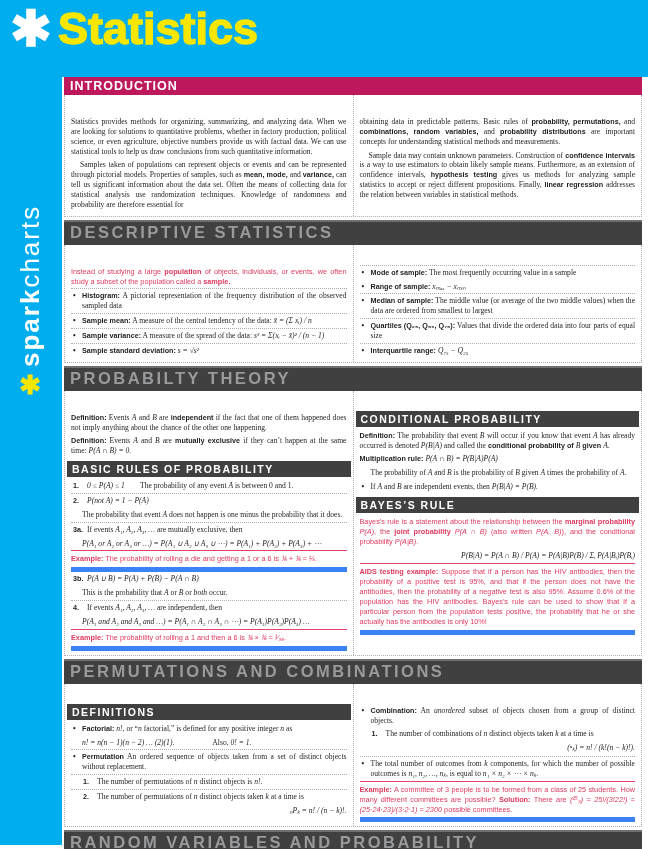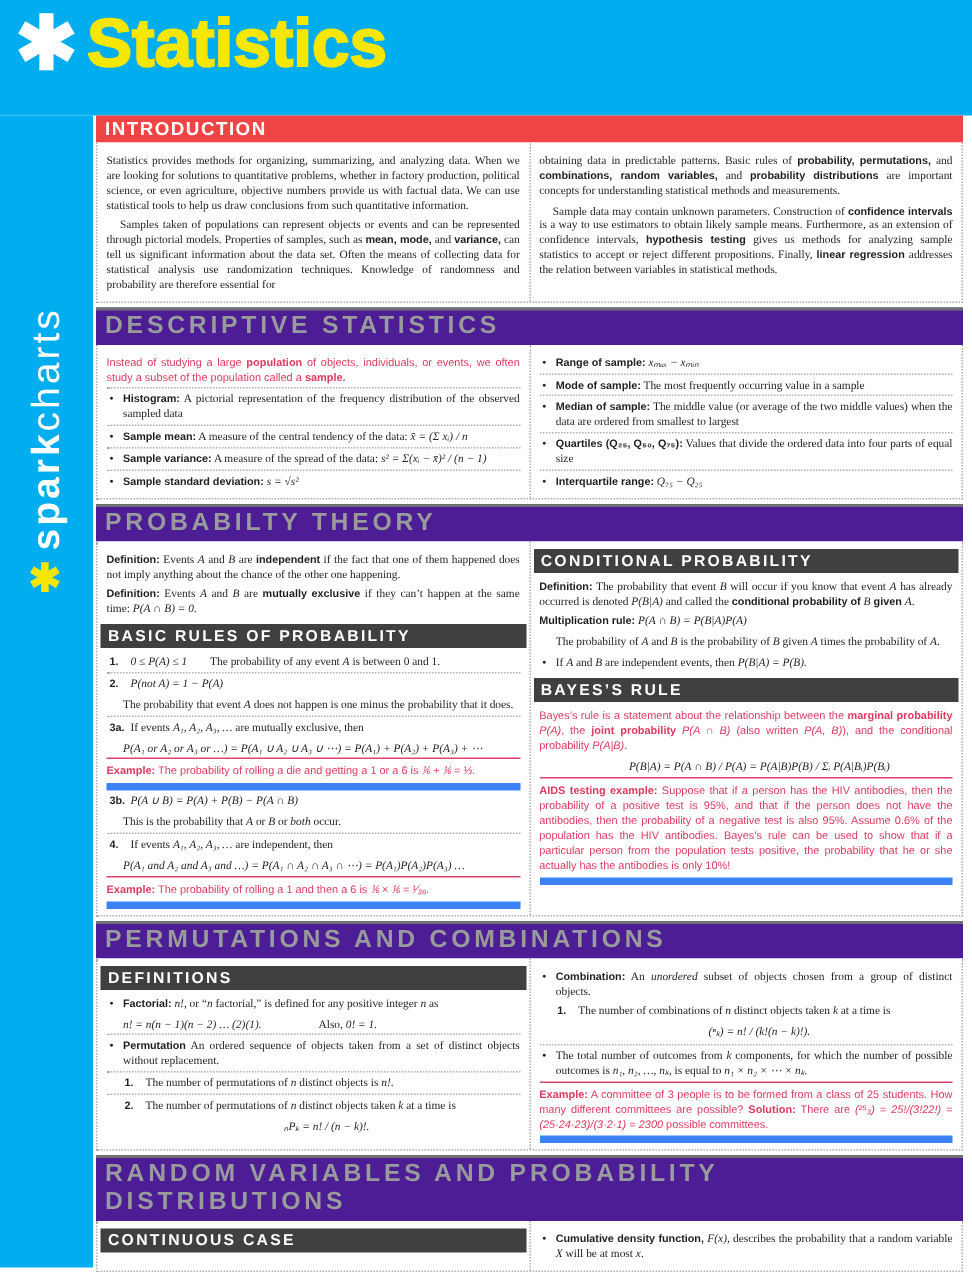--- a/index.html
+++ b/index.html
@@ -17,40 +17,40 @@
   .brand{position:absolute;top:44px;left:15px;height:278px;writing-mode:vertical-rl;
          transform:rotate(180deg);font-family:"Liberation Sans",sans-serif;font-size:26px;
          letter-spacing:2px;white-space:nowrap;}
   .b-ast{color:#F7E600;font-weight:bold;}
   .b-spark{color:#ffffff;font-weight:bold;}
   .b-charts{color:#ffffff;font-weight:normal;}
   
   .content{position:absolute;left:64px;top:77px;width:578px;}
   section{margin-bottom:3px;}
   .sec-bar{box-sizing:border-box;width:100%;}
-  .sec-bar.gray{background:#ef4444;color:#ffffff;font:bold 12.5px "Liberation Sans",sans-serif;
+  .sec-bar.gray{background:#be185d;color:#ffffff;font:bold 12.5px "Liberation Sans",sans-serif;
                 letter-spacing:1px;padding:2px 6px 2px 6px;}
-  .sec-bar.black{background:#4c1d95;color:#989A9C;font:bold 16.5px "Liberation Sans",sans-serif;
+  .sec-bar.black{background:#404040;color:#989A9C;font:bold 16.5px "Liberation Sans",sans-serif;
                  letter-spacing:2.5px;padding:1px 6px 3px 6px;border-top:2px solid #6E7072;}
   .sec-box{display:flex;border:1px dotted #ADADAD;border-top:none;background:#fff;}
-  .sec-col{flex:1;min-width:0;padding:5px 6px 4px 6px;}
+  .sec-col{flex:1;min-width:0;padding:20px 6px 4px 6px;}
   .sec-col + .sec-col{border-left:1px dotted #ADADAD;}
   
   .item{font-size:7.6px;line-height:1.3;color:#1E1E1E;text-align:justify;padding:2px 0;position:relative;}
   .item.sep-d{border-top:1px dotted #ADADAD;}
   .item.p.ind{text-indent:9px;}
   .item.bullet{padding-left:11px;}
   .item.bullet::before{content:"•";position:absolute;left:2px;top:2px;font-weight:bold;font-size:7.6px;}
   .item.num{padding-left:16px;}
   .item.num .nmark{position:absolute;left:2px;top:2px;font-family:"Liberation Sans",sans-serif;
                    font-weight:bold;font-size:7.2px;}
   .item.num.ind2{padding-left:26px;}
   .item.num.ind2 .nmark{left:12px;}
   .item.cont{padding-left:11px;}
-  .item.formula{padding-left:18px;text-align:center;padding-top:2px;padding-bottom:3px;}
+  .item.formula{padding-left:18px;text-align:right;padding-top:2px;padding-bottom:3px;}
   .item.example{border-top:1px solid #E0446B;border-bottom:5px solid #3b82f6;padding:3px 0;margin:0 0;}
   .item.redp{text-align:justify;}
   .red-sub{background:#404040;color:#ffffff;font:bold 10.5px "Liberation Sans",sans-serif;
            letter-spacing:1.5px;padding:2px 0 2px 5px;margin:3px -4px 2px -4px;}
   .red-sub:first-child{margin-top:0;}
   
   .sg-b{font-family:"Liberation Sans",sans-serif;font-weight:bold;font-size:7.2px;}
   .sg-i{font-style:italic;}
   .sg-f{font-style:italic;font-family:"Liberation Serif",serif;}
   .sg-r{font-family:"Liberation Sans",sans-serif;color:#DE3A5F;font-size:7.3px;}
@@ -87,22 +87,22 @@
           <div class="sec-bar black"><span class="sec-title">DESCRIPTIVE STATISTICS</span></div>
           <div class="sec-box">
             <div class="sec-col">
               <div class="item redp"><span class="sg sg-r">Instead of studying a large </span><span class="sg sg-r sg-b">population</span><span class="sg sg-r"> of objects, individuals, or events, we often study a subset of the population called a </span><span class="sg sg-r sg-b">sample.</span></div>
               <div class="item bullet sep-d"><span class="sg sg-b">Histogram:</span><span class="sg"> A pictorial representation of the frequency distribution of the observed sampled data</span></div>
               <div class="item bullet sep-d"><span class="sg sg-b">Sample mean:</span><span class="sg"> A measure of the central tendency of the data:  </span><span class="sg sg-f">x̄ = (Σ xᵢ) / n</span></div>
               <div class="item bullet sep-d"><span class="sg sg-b">Sample variance:</span><span class="sg"> A measure of the spread of the data:  </span><span class="sg sg-f">s² = Σ(xᵢ − x̄)² / (n − 1)</span></div>
               <div class="item bullet sep-d"><span class="sg sg-b">Sample standard deviation:</span><span class="sg"> </span><span class="sg sg-f">s = √s²</span></div>
             </div>
             <div class="sec-col">
+              <div class="item bullet sep-d"><span class="sg sg-b">Mode of sample:</span><span class="sg"> The most frequently occurring value in a sample</span></div>
               <div class="item bullet"><span class="sg sg-b">Range of sample:</span><span class="sg"> </span><span class="sg sg-f">xₘₐₓ − xₘᵢₙ</span></div>
-              <div class="item bullet sep-d"><span class="sg sg-b">Mode of sample:</span><span class="sg"> The most frequently occurring value in a sample</span></div>
               <div class="item bullet sep-d"><span class="sg sg-b">Median of sample:</span><span class="sg"> The middle value (or average of the two middle values) when the data are ordered from smallest to largest</span></div>
               <div class="item bullet sep-d"><span class="sg sg-b">Quartiles (Q₂₅, Q₅₀, Q₇₅):</span><span class="sg"> Values that divide the ordered data into four parts of equal size</span></div>
               <div class="item bullet sep-d"><span class="sg sg-b">Interquartile range:</span><span class="sg"> </span><span class="sg sg-f">Q₇₅ − Q₂₅</span></div>
             </div>
           </div>
         </section>
         <section class="section">
           <div class="sec-bar black"><span class="sec-title">PROBABILTY THEORY</span></div>
           <div class="sec-box">
             <div class="sec-col">

